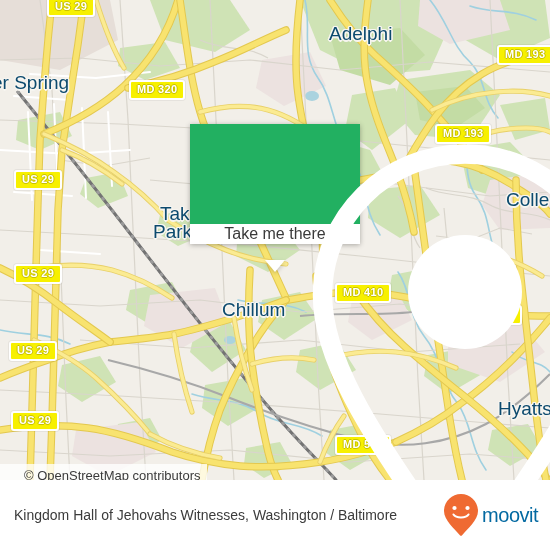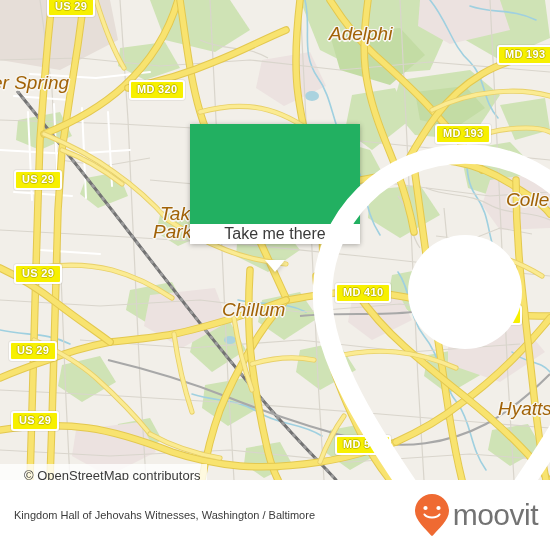--- a/index.html
+++ b/index.html
@@ -12,23 +12,23 @@
 
   
   .shield{position:absolute;background:#f7f000;border:2px solid #fff;border-radius:3px;
           color:#fff;font-size:11px;font-weight:bold;letter-spacing:.3px;
           padding:1px 6px 2px 6px;line-height:13px;white-space:nowrap;
           text-shadow:-1px 0 #c9c200,0 1px #c9c200,1px 0 #c9c200,0 -1px #c9c200;
           box-shadow:0 0 0 1px rgba(0,0,0,.05);}
   .shield i{font-style:normal;}
 
   
-  .place{position:absolute;color:#a16207;font-size:19px;white-space:nowrap;
+  .place{position:absolute;color:#0c4a6e;font-size:19px;white-space:nowrap;
          text-shadow:1.5px 0 #f7f5f0,-1.5px 0 #f7f5f0,0 1.5px #f7f5f0,0 -1.5px #f7f5f0,
-                     1px 1px #f7f5f0,-1px -1px #f7f5f0,1px -1px #f7f5f0,-1px 1px #f7f5f0;font-style:italic;}
+                     1px 1px #f7f5f0,-1px -1px #f7f5f0,1px -1px #f7f5f0,-1px 1px #f7f5f0;}
 
   
   .card{position:absolute;left:190px;top:124px;width:170px;
         box-shadow:0 1px 5px rgba(0,0,0,.30);}
   .card-top{height:100px;background:#22b061;display:flex;align-items:center;justify-content:center;}
   .card-foot{height:20px;background:#fff;display:flex;align-items:center;justify-content:center;
              color:#3a3a3a;font-size:16px;}
   .card-tail{position:absolute;left:50%;top:260px;margin-left:-10px;width:0;height:0;
              border-left:10px solid transparent;border-right:10px solid transparent;
              border-top:12px solid #fff;
@@ -36,24 +36,24 @@
   .pin-svg{display:block;}
 
   
   .attrib{position:absolute;left:0;top:464px;height:22px;display:flex;align-items:center;
           padding:0 6px 0 24px;background:rgba(255,255,255,.78);
           font-size:13px;color:#3a3a3a;white-space:nowrap;}
 
   
   .footer{position:absolute;left:0;top:480px;width:550px;height:70px;background:#fff;
           display:flex;align-items:center;}
-  .footer-title{flex:1;padding-left:14px;padding-right:6px;font-size:11px;color:#3b3b3b;
+  .footer-title{flex:1;padding-left:14px;padding-right:6px;font-size:14px;color:#3b3b3b;
                 line-height:21px;}
   .brand{display:flex;align-items:center;padding-right:12px;}
-  .brand-word{font-size:30px;color:#737373;letter-spacing:-0.5px;margin-left:3px;
+  .brand-word{font-size:20px;color:#0369a1;letter-spacing:-0.5px;margin-left:3px;
               font-weight:normal;}
 </style>
 </head>
 <body>
 
 <div class="screen">
 
   <div class="map">
     <svg viewBox="0 0 550 480" xmlns="http://www.w3.org/2000/svg">
       <defs>

